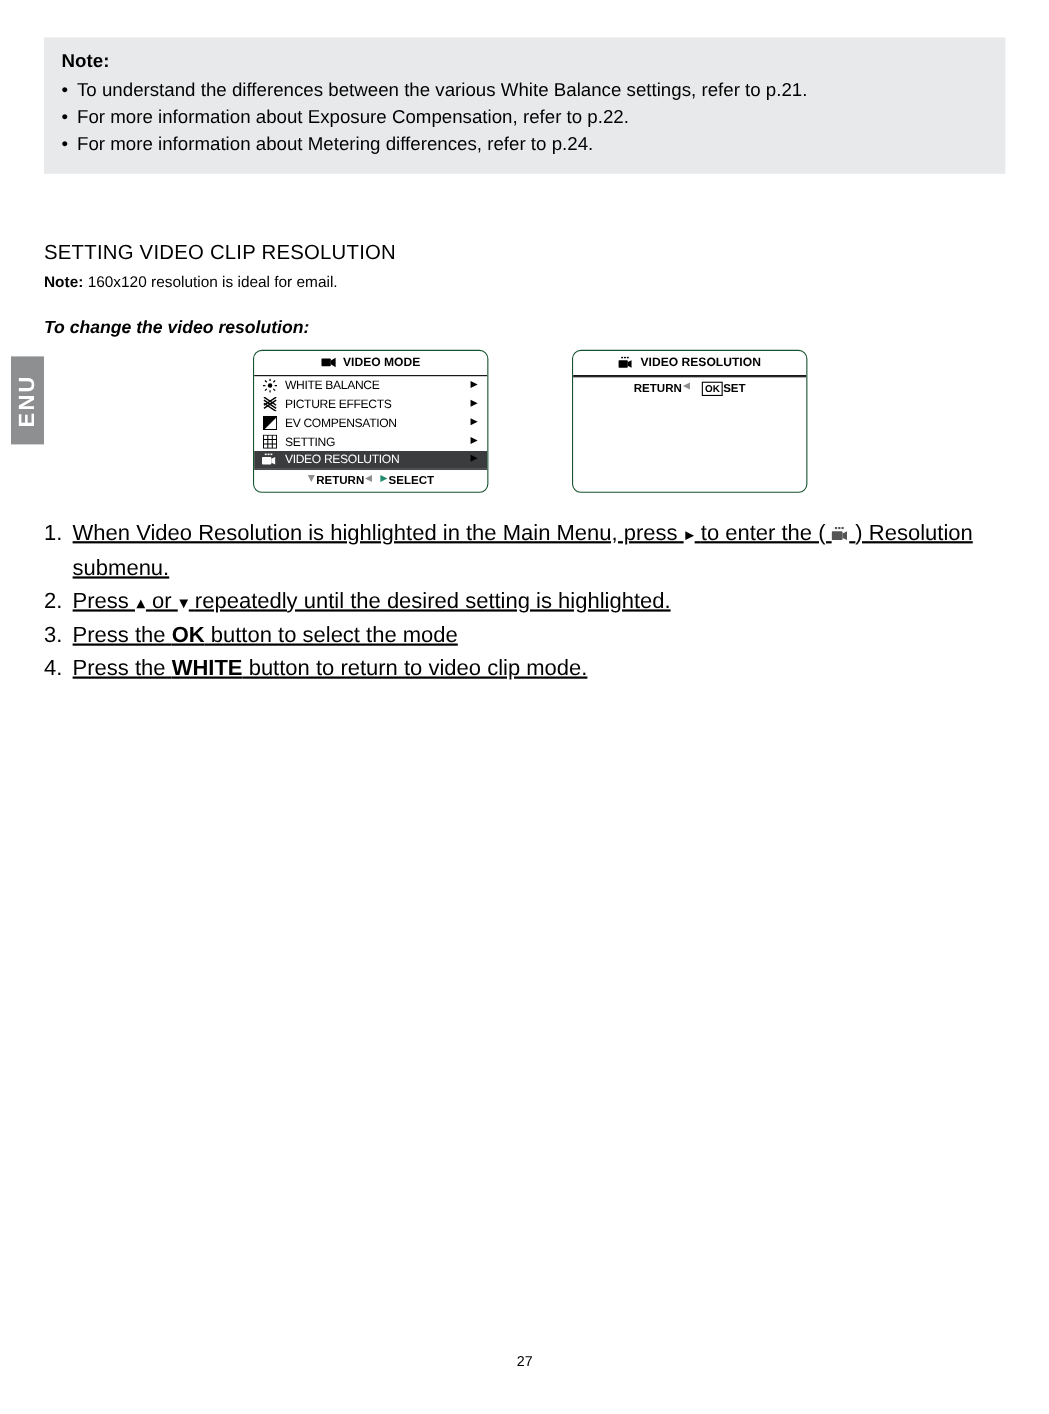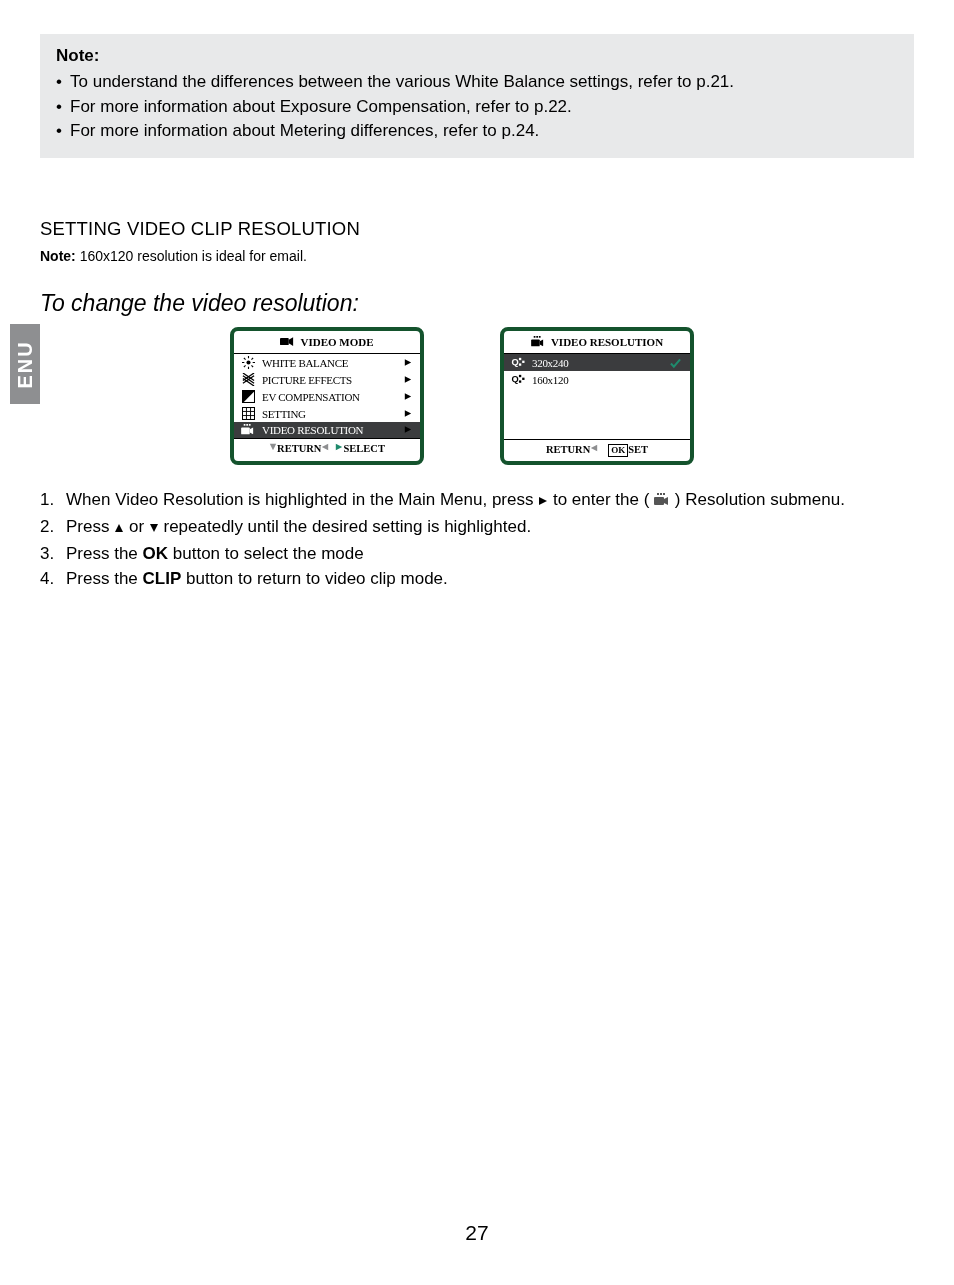--- a/index.html
+++ b/index.html
@@ -16,43 +16,43 @@
     margin-bottom: 60px;
   }
   .note-box .label { font-weight: bold; font-size: 17px; margin-bottom: 4px; }
   .note-box ul { list-style: none; padding-left: 14px; }
   .note-box li { position: relative; font-size: 17px; line-height: 1.45; }
   .note-box li::before { content: "•"; position: absolute; left: -14px; }
 
   .heading-2 { font-weight: normal; font-size: 18.5px; letter-spacing: 0.2px; margin-bottom: 8px; }
   .note-inline { font-size: 14px; margin-bottom: 26px; }
   .note-inline b { font-weight: bold; }
-  .subhead { font-style: italic; font-weight: normal; font-size: 23px; margin-bottom: 10px; }
+  .subhead { font-style: italic; font-weight: bold; font-size: 16px; margin-bottom: 10px; }
 
   
   .side-tab {
     position: absolute;
     left: 10px; top: 324px;
     width: 30px; height: 80px;
     background: #8e8f91;
     display: flex; align-items: center; justify-content: center;
   }
   .side-tab span {
     color: #fff; font-weight: bold; font-size: 20px; letter-spacing: 2px;
     transform: rotate(-90deg); white-space: nowrap;
   }
 
   
   .screens-row { display: flex; gap: 76px; margin-left: 190px; margin-bottom: 22px; }
 
   .cam-screen {
-    width: 194px;
-    border: 4px solid #14532d;
+    width: 214px;
+    border: 1px solid #14532d;
     border-radius: 8px;
-    font-family: Liberation Serif, serif;
+    font-family: Liberation Sans, sans-serif;
     font-size: 11px;
     overflow: hidden;
   }
   .cam-head {
     text-align: center; font-weight: bold; font-size: 11px;
     padding: 5px 4px; display: flex; align-items: center; justify-content: center; gap: 6px;
     border-bottom: 1px solid #000;
   }
   .cam-head .hicon { display: inline-flex; }
 
@@ -76,27 +76,27 @@
   .cam-foot .ok-badge {
     display: inline-block; border: 1px solid #000; font-size: 9px; padding: 0 2px; line-height: 11px;
   }
   .check { width:12px; display:inline-flex; }
 
   
   .cam-row.empty { height: 17px; }
   .res-screen .cam-body { min-height: 85px; }
 
   
-  ol.steps { list-style: none; counter-reset: step; font-size: 17px; line-height: 1.5; margin-left: 0; }
+  ol.steps { list-style: none; counter-reset: step; font-size: 20px; line-height: 1.5; margin-left: 0; text-decoration: underline; }
   ol.steps li { counter-increment: step; position: relative; padding-left: 26px; }
   ol.steps li::before { content: counter(step) "."; position: absolute; left: 0; }
   .inline-tri { display:inline-block; vertical-align: -1px; }
   .inline-vres { display:inline-block; vertical-align: -2px; }
 
-  .page-number { position: absolute; bottom: 40px; left: 0; width: 100%; text-align: center; font-size: 21px; }
+  .page-number { position: absolute; bottom: 40px; left: 0; width: 100%; text-align: center; font-size: 13px; }
 </style>
 </head>
 <body>
 
 <svg width="0" height="0" style="position:absolute">
   <defs>
     <symbol id="tri-right" viewBox="0 0 10 10">
         <path d="M1 1 L9 5 L1 9 Z"></path>
       </symbol>
     <symbol id="tri-left" viewBox="0 0 10 10">
@@ -276,47 +276,20 @@
     </div>
 
     <div class="cam-screen res-screen">
       <div class="cam-head">
         <span class="hicon">
             <svg width="14" height="12">
               <use href="#vres"></use>
             </svg>
           </span>
         <span>VIDEO RESOLUTION</span>
-      </div>
-      <div class="cam-body">
-        <div class="cam-row sel">
-          <span class="ricon">
-              <svg width="14" height="13">
-                <use href="#q"></use>
-              </svg>
-            </span>
-          <span class="label">320x240</span>
-          <span class="check" style="color:#1f8a6c">
-              <svg width="11" height="11">
-                <use href="#check"></use>
-              </svg>
-            </span>
-        </div>
-        <div class="cam-row">
-          <span class="ricon">
-              <svg width="14" height="13">
-                <use href="#q"></use>
-              </svg>
-            </span>
-          <span class="label">160x120</span>
-          <span class="check"></span>
-        </div>
-        <div class="cam-row empty"></div>
-        <div class="cam-row empty"></div>
-        <div class="cam-row empty"></div>
       </div>
       <div class="cam-foot">
         <span>RETURN</span>
         <span class="tiny-tri">
             <svg width="8" height="8" fill="#8e8f91">
               <use href="#tri-left"></use>
             </svg>
           </span>
         <span style="width:10px"></span>
         <span class="ok-badge">OK</span>
@@ -345,19 +318,19 @@
       <span>  or </span>
       <span class="inline-tri"><svg width="10" height="10" fill="#000">
             <use href="#tri-down"></use>
           </svg></span>
       <span>  repeatedly until the desired setting is highlighted.</span>
     </li>
     <li>
       <span>Press the </span><b>OK</b><span> button to select the mode</span>
     </li>
     <li>
-      <span>Press the </span><b>CLIP</b><span> button to return to video clip mode.</span>
+      <span>Press the </span><b>WHITE</b><span> button to return to video clip mode.</span>
     </li>
   </ol>
 
 </div>
 
 <div class="page-number">27</div>
 
 </body></html>

